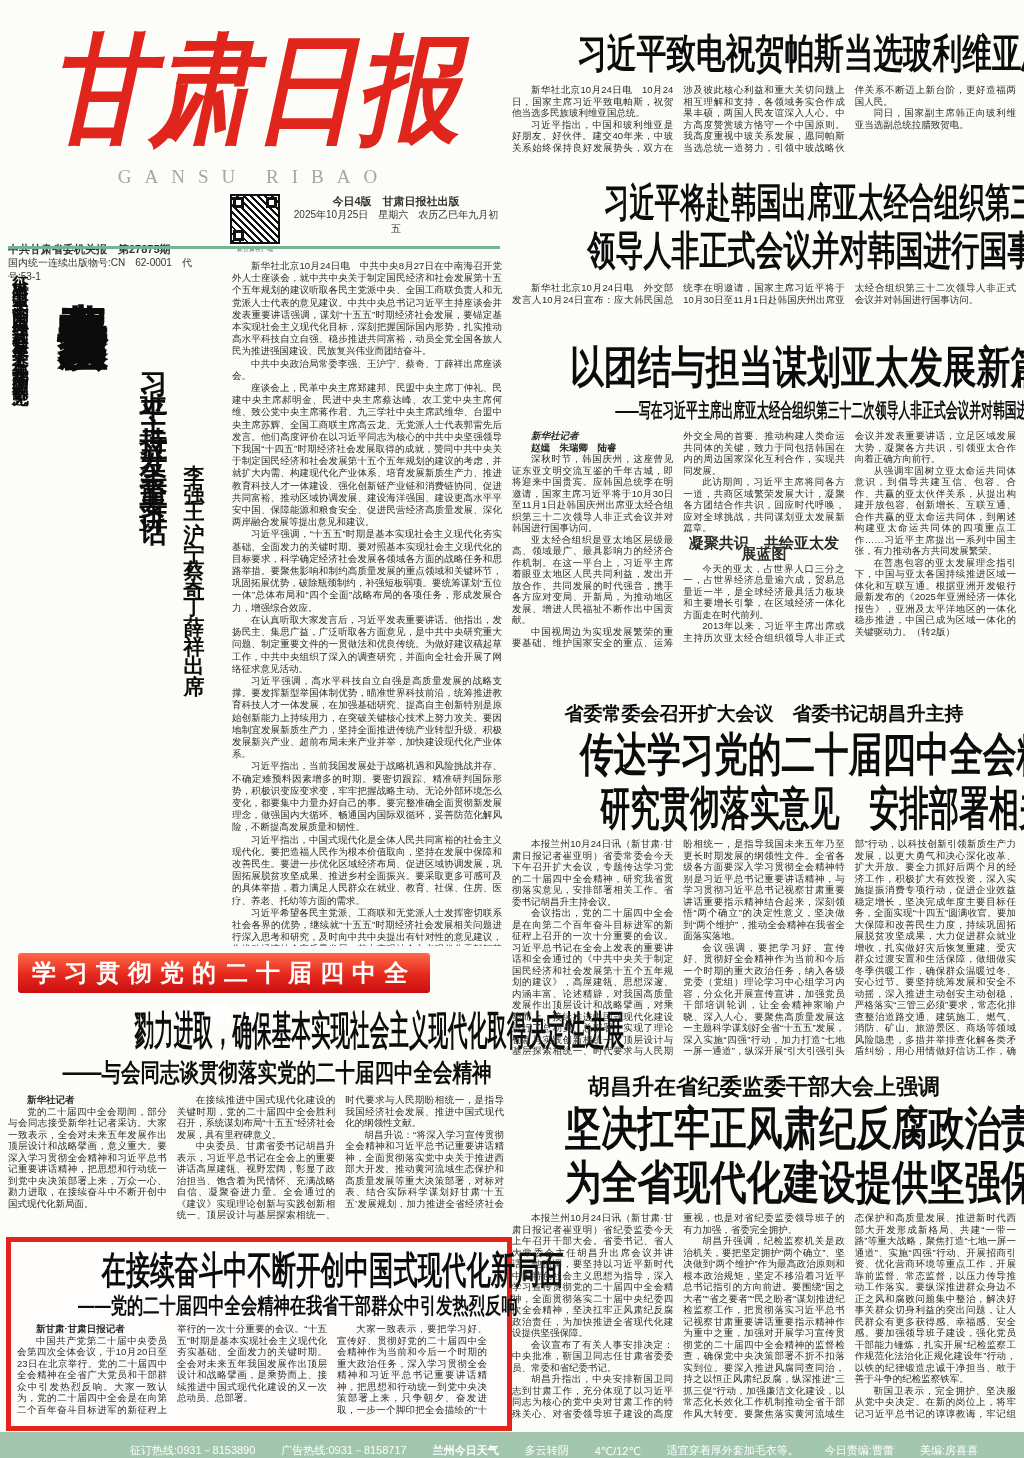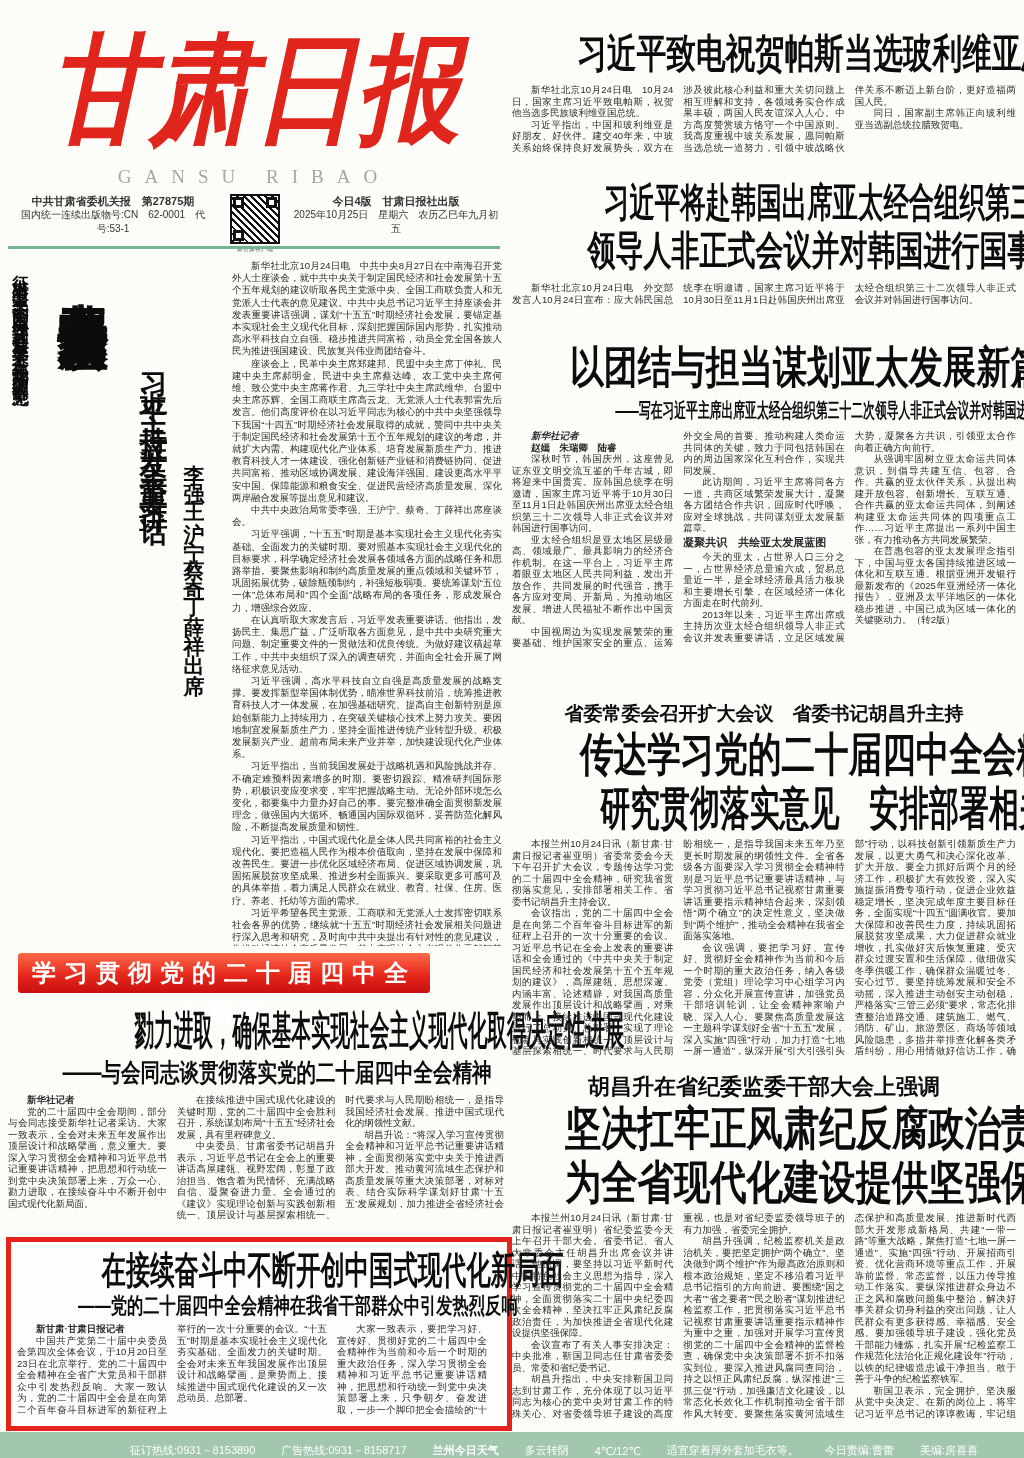--- a/index.html
+++ b/index.html
@@ -5,21 +5,21 @@
   html,body{margin:0;padding:0;background:#dddcd6;}
   .page{position:relative;width:1024px;height:1458px;margin:0 auto;background:#fcfcf9;
         font-family:"Liberation Sans","DejaVu Sans",sans-serif;color:#1c1c1c;overflow:hidden;padding-left:24px;}
   .abs{position:absolute;}
   .hl{font-weight:bold;white-space:nowrap;text-align:center;color:#0c0c0c;}
   .kicker{font-weight:bold;text-align:center;color:#0c0c0c;}
   .vert{writing-mode:vertical-rl;text-orientation:upright;font-weight:bold;color:#0c0c0c;}
   .cols{text-align:justify;overflow:hidden;font-size:9.5px;line-height:11.5px;color:#2a2a2a;}
   .cols p{margin:0;text-indent:2em;}
   .cols .byline{font-weight:bold;}
-  .cols .sect{font-weight:bold;text-align:left;text-indent:0;margin:3px 0;font-size:11px;}
+  .cols .sect{font-weight:bold;text-align:center;text-indent:0;margin:3px 0;font-size:15px;}
   .singlecol{text-align:justify;overflow:hidden;font-size:9.5px;line-height:12.2px;color:#2a2a2a;}
   .singlecol p{margin:0;text-indent:2em;}
   .mast-title{font-family:"DejaVu Serif","Liberation Serif",serif;font-style:italic;font-weight:bold;
               color:#e0251c;white-space:nowrap;text-align:center;}
   .mast-sub{letter-spacing:13px;color:#a6a6a6;font-family:"Liberation Serif",serif;font-size:19px;text-align:center;}
   .mastinfo{font-size:10px;line-height:14px;color:#333;}
   .mastinfo .b{font-weight:bold;font-size:11px;}
   .banner{background:linear-gradient(180deg,#ff6a4b 0%,#e6281c 55%,#c90f0f 100%);color:#fff;
           font-weight:bold;text-align:center;border-radius:3px;}
   .greenbar{background:#a3c6af;color:#ffffff;font-size:11px;display:flex;align-items:flex-end;gap:26px;}
@@ -34,21 +34,21 @@
 </style>
 </head>
 <body>
 
 <div class="page">
 
   <div class="abs mast-title" style="left:8px;top:14px;width:492px;font-size:118px;line-height:150px;transform:scaleX(.87);">甘肃日报</div>
   <div class="abs mast-sub" style="left:8px;top:166px;width:492px;">GANSU RIBAO</div>
 
   <div class="abs" style="left:8px;top:194px;width:492px;display:flex;justify-content:center;align-items:flex-start;gap:12px;">
-    <div class="mastinfo" style="text-align:center;">
+    <div class="mastinfo" style="margin-top:48px;">
       <div class="b">中共甘肃省委机关报　第27875期</div>
       <div>国内统一连续出版物号:CN　62-0001　代号:53-1</div>
     </div>
     <div>
       <div class="qr">
           <i class="tl"></i>
           <i class="tr"></i>
           <i class="bl"></i>
         </div>
       <div class="qrlabel">新甘肃客户端</div>
@@ -59,22 +59,22 @@
     </div>
   </div>
   <div class="abs rule" style="left:8px;top:246px;width:492px;height:3px;"></div>
 
   <div class="abs vert" style="left:10px;top:262px;height:682px;font-size:16.5px;letter-spacing:3.5px;font-weight:600;">征求对中共中央关于制定国民经济和社会发展第十五个五年规划的建议的意见</div>
   <div class="abs vert" style="left:48px;top:262px;height:684px;font-size:51px;letter-spacing:1.5px;">中共中央召开党外人士座谈会</div>
   <div class="abs vert" style="left:134px;top:352px;height:540px;font-size:28px;letter-spacing:13px;">习近平主持并发表重要讲话</div>
   <div class="abs vert" style="left:180px;top:448px;height:490px;font-size:21px;letter-spacing:19px;">李强王沪宁蔡奇丁薛祥出席</div>
   <div class="abs singlecol" style="left:232px;top:260px;width:270px;height:686px;">
       <p>新华社北京10月24日电　中共中央8月27日在中南海召开党外人士座谈会，就中共中央关于制定国民经济和社会发展第十五个五年规划的建议听取各民主党派中央、全国工商联负责人和无党派人士代表的意见建议。中共中央总书记习近平主持座谈会并发表重要讲话强调，谋划“十五五”时期经济社会发展，要锚定基本实现社会主义现代化目标，深刻把握国际国内形势，扎实推动高水平科技自立自强、稳步推进共同富裕，动员全党全国各族人民为推进强国建设、民族复兴伟业而团结奋斗。</p>
+      <p>中共中央政治局常委李强、王沪宁、蔡奇、丁薛祥出席座谈会。</p>
       <p>座谈会上，民革中央主席郑建邦、民盟中央主席丁仲礼、民建中央主席郝明金、民进中央主席蔡达峰、农工党中央主席何维、致公党中央主席蒋作君、九三学社中央主席武维华、台盟中央主席苏辉、全国工商联主席高云龙、无党派人士代表郭雷先后发言。他们高度评价在以习近平同志为核心的中共中央坚强领导下我国“十四五”时期经济社会发展取得的成就，赞同中共中央关于制定国民经济和社会发展第十五个五年规划的建议的考虑，并就扩大内需、构建现代化产业体系、培育发展新质生产力、推进教育科技人才一体建设、强化创新链产业链和消费链协同、促进共同富裕、推动区域协调发展、建设海洋强国、建设更高水平平安中国、保障能源和粮食安全、促进民营经济高质量发展、深化两岸融合发展等提出意见和建议。</p>
-      <p>中共中央政治局常委李强、王沪宁、蔡奇、丁薛祥出席座谈会。</p>
       <p>习近平强调，“十五五”时期是基本实现社会主义现代化夯实基础、全面发力的关键时期。要对照基本实现社会主义现代化的目标要求，科学确定经济社会发展各领域各方面的战略任务和思路举措。要聚焦影响和制约高质量发展的重点领域和关键环节，巩固拓展优势，破除瓶颈制约，补强短板弱项。要统筹谋划“五位一体”总体布局和“四个全面”战略布局的各项任务，形成发展合力，增强综合效应。</p>
       <p>在认真听取大家发言后，习近平发表重要讲话。他指出，发扬民主、集思广益，广泛听取各方面意见，是中共中央研究重大问题、制定重要文件的一贯做法和优良传统。为做好建议稿起草工作，中共中央组织了深入的调查研究，并面向全社会开展了网络征求意见活动。</p>
       <p>习近平强调，高水平科技自立自强是高质量发展的战略支撑。要发挥新型举国体制优势，瞄准世界科技前沿，统筹推进教育科技人才一体发展，在加强基础研究、提高自主创新特别是原始创新能力上持续用力，在突破关键核心技术上努力攻关。要因地制宜发展新质生产力，坚持全面推进传统产业转型升级、积极发展新兴产业、超前布局未来产业并举，加快建设现代化产业体系。</p>
       <p>习近平指出，当前我国发展处于战略机遇和风险挑战并存、不确定难预料因素增多的时期。要密切跟踪、精准研判国际形势，积极识变应变求变，牢牢把握战略主动。无论外部环境怎么变化，都要集中力量办好自己的事。要完整准确全面贯彻新发展理念，做强国内大循环、畅通国内国际双循环，妥善防范化解风险，不断提高发展质量和韧性。</p>
       <p>习近平指出，中国式现代化是全体人民共同富裕的社会主义现代化。要把造福人民作为根本价值取向，坚持在发展中保障和改善民生。要进一步优化区域经济布局、促进区域协调发展，巩固拓展脱贫攻坚成果、推进乡村全面振兴。要采取更多可感可及的具体举措，着力满足人民群众在就业、教育、社保、住房、医疗、养老、托幼等方面的需求。</p>
       <p>习近平希望各民主党派、工商联和无党派人士发挥密切联系社会各界的优势，继续就“十五五”时期经济社会发展相关问题进行深入思考和研究，及时向中共中央提出有针对性的意见建议，为推动经济社会高质量发展、基本实现社会主义现代化贡献智慧和力量。</p>
     </div>
 
   <div class="abs banner" style="left:18px;top:953px;width:412px;height:40px;line-height:40px;font-size:24px;letter-spacing:8px;">学习贯彻党的二十届四中全会精神</div>
 

